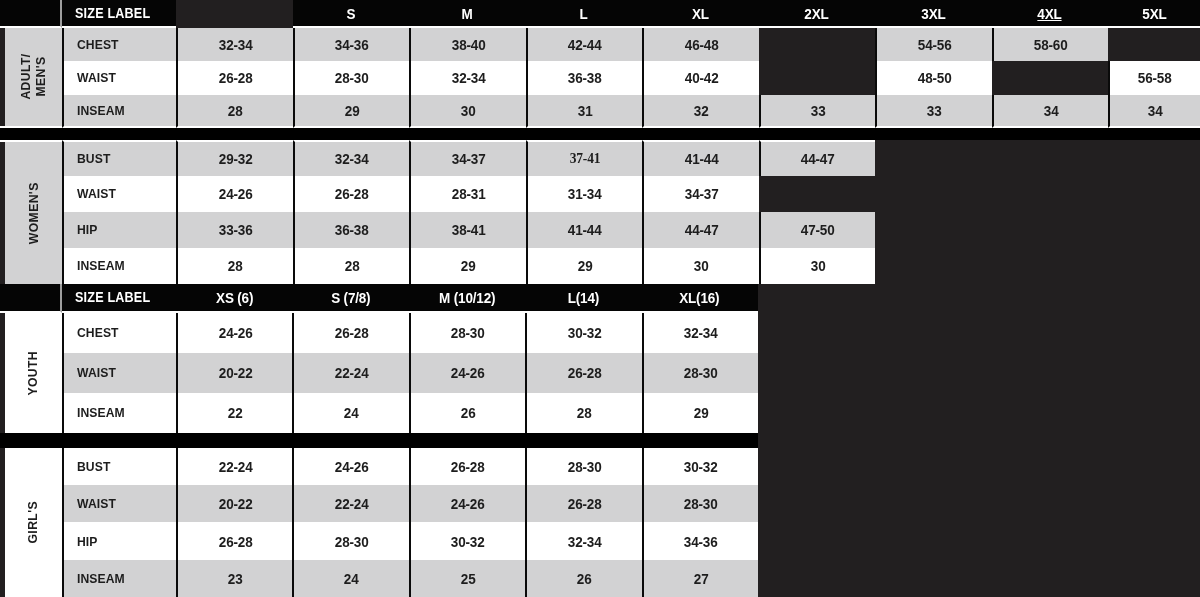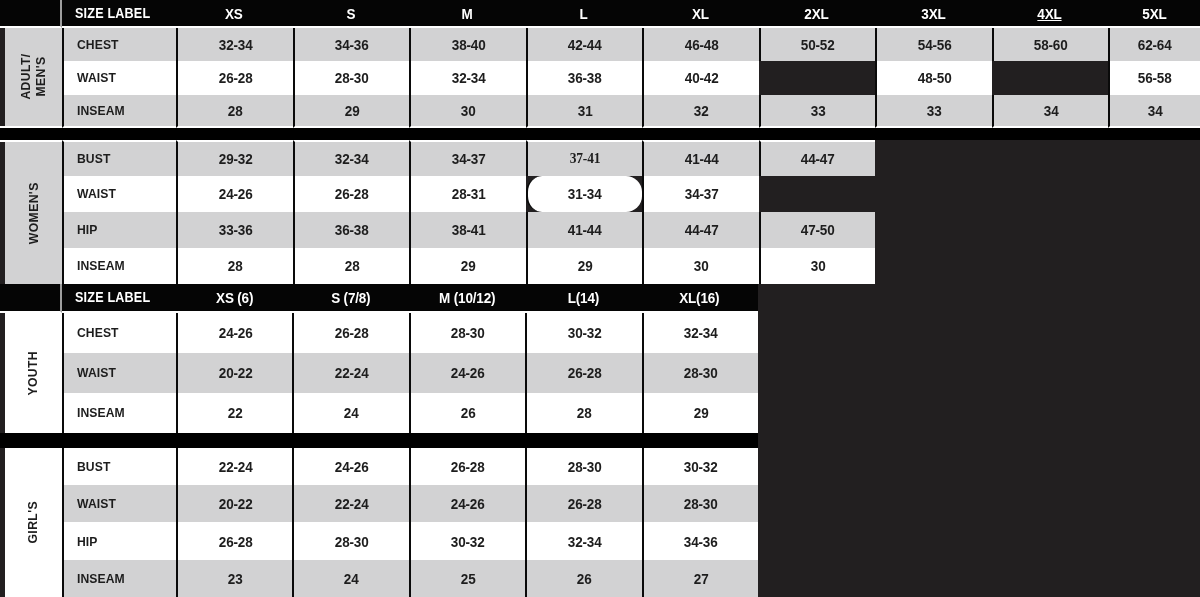--- a/index.html
+++ b/index.html
@@ -37,23 +37,20 @@
 </head>
 <body>
 
 <div class="page">
   <div id="chart-root">
       <div class="section" style="width: 1200px; grid-template-columns: 62px 114px repeat(8, 116.5px) 92px; grid-template-rows: 28px 33.3px 33.3px 33.4px;">
         <div class="hcell corner" style="grid-area: 1 / 1;"></div>
         <div class="hcell hlabel" style="grid-area: 1 / 2;">
           <span class="t">SIZE LABEL</span>
         </div>
-        <div class="hcell hsize" style="grid-area: 1 / 3;">
-          <span class="t">XS</span>
-        </div>
         <div class="hcell hsize" style="grid-area: 1 / 4;">
           <span class="t">S</span>
         </div>
         <div class="hcell hsize" style="grid-area: 1 / 5;">
           <span class="t">M</span>
         </div>
         <div class="hcell hsize" style="grid-area: 1 / 6;">
           <span class="t">L</span>
         </div>
         <div class="hcell hsize" style="grid-area: 1 / 7;">
@@ -88,31 +85,25 @@
         </div>
         <div class="cell val gray" style="grid-area: 2 / 5;">
           <span class="t">38-40</span>
         </div>
         <div class="cell val gray" style="grid-area: 2 / 6;">
           <span class="t">42-44</span>
         </div>
         <div class="cell val gray" style="grid-area: 2 / 7;">
           <span class="t">46-48</span>
         </div>
-        <div class="cell val gray" style="grid-area: 2 / 8;">
-          <span class="t">50-52</span>
-        </div>
         <div class="cell val gray" style="grid-area: 2 / 9;">
           <span class="t">54-56</span>
         </div>
         <div class="cell val gray" style="grid-area: 2 / 10;">
           <span class="t">58-60</span>
-        </div>
-        <div class="cell val gray" style="grid-area: 2 / 11;">
-          <span class="t">62-64</span>
         </div>
         <div class="cell lbl white" style="grid-area: 3 / 2;">
           <span class="t">WAIST</span>
         </div>
         <div class="cell val white" style="grid-area: 3 / 3;">
           <span class="t">26-28</span>
         </div>
         <div class="cell val white" style="grid-area: 3 / 4;">
           <span class="t">28-30</span>
         </div>
@@ -195,21 +186,21 @@
         </div>
         <div class="cell val white" style="grid-area: 2 / 3;">
           <span class="t">24-26</span>
         </div>
         <div class="cell val white" style="grid-area: 2 / 4;">
           <span class="t">26-28</span>
         </div>
         <div class="cell val white" style="grid-area: 2 / 5;">
           <span class="t">28-31</span>
         </div>
-        <div class="cell val white" style="grid-area: 2 / 6; border-radius: 16px;">
+        <div class="cell val white" style="grid-area: 2 / 6;">
           <span class="t">31-34</span>
         </div>
         <div class="cell val white" style="grid-area: 2 / 7;">
           <span class="t">34-37</span>
         </div>
         <div class="cell lbl gray" style="grid-area: 3 / 2;">
           <span class="t">HIP</span>
         </div>
         <div class="cell val gray" style="grid-area: 3 / 3;">
           <span class="t">33-36</span>

